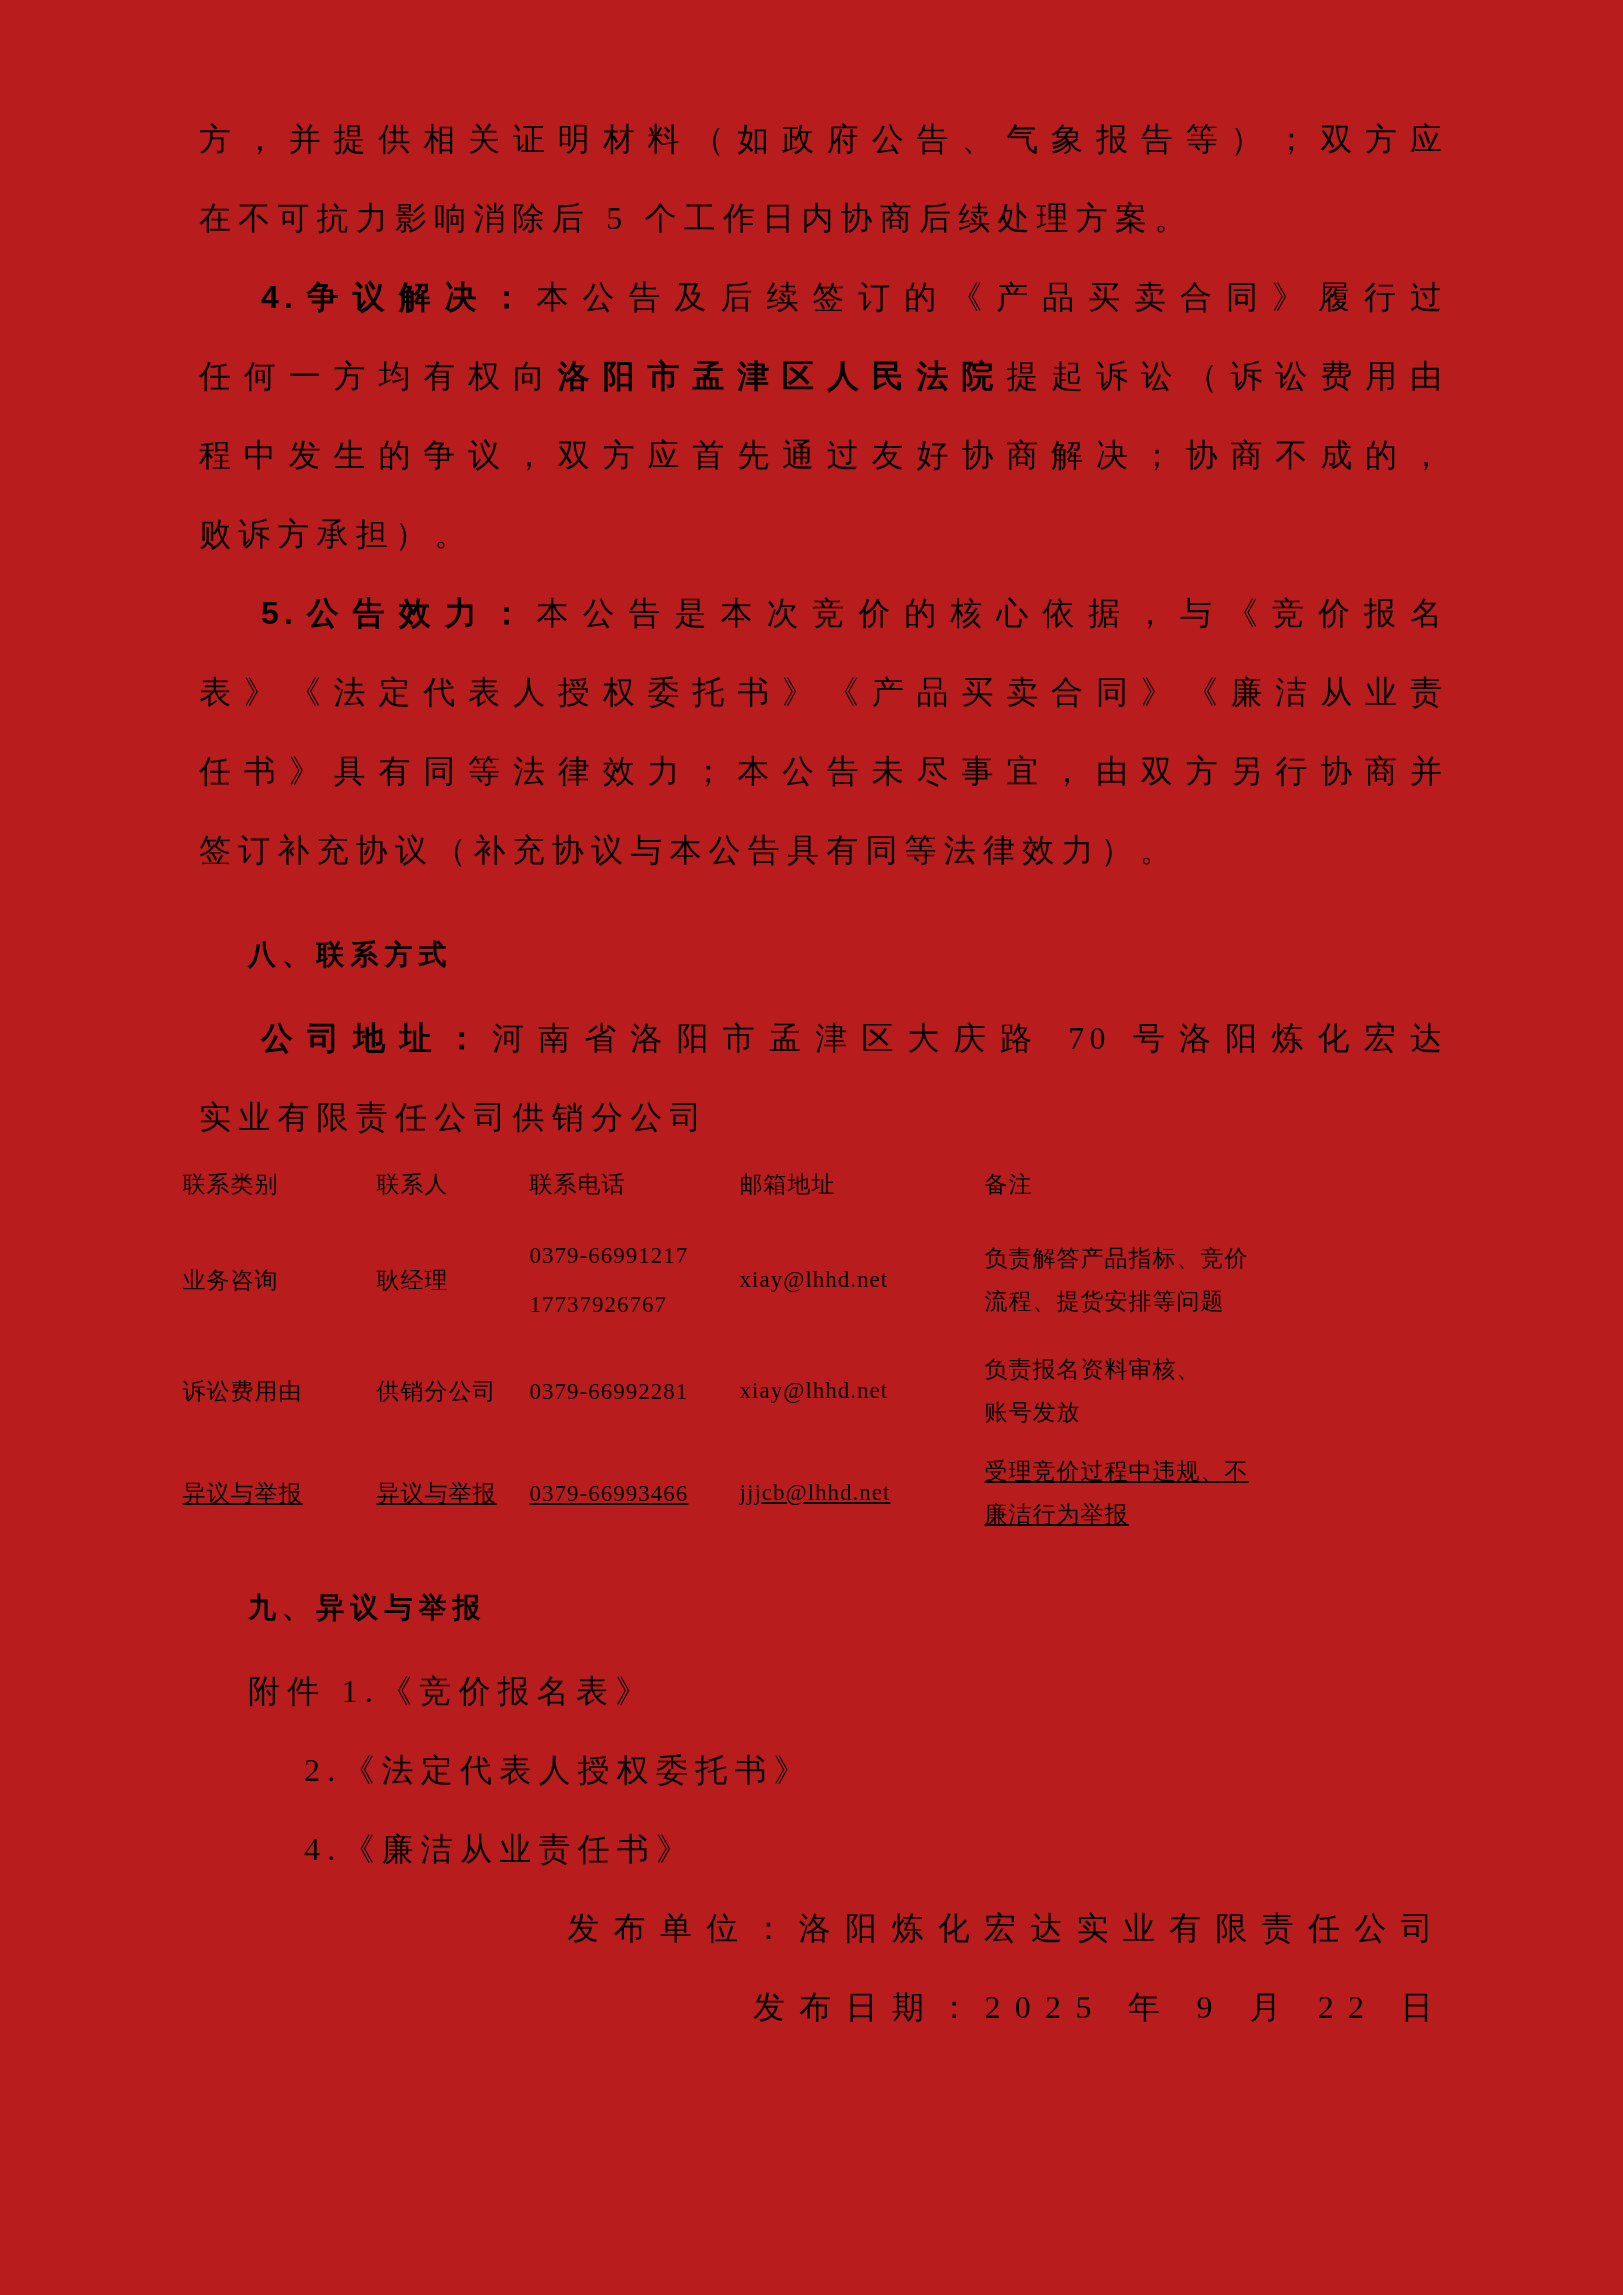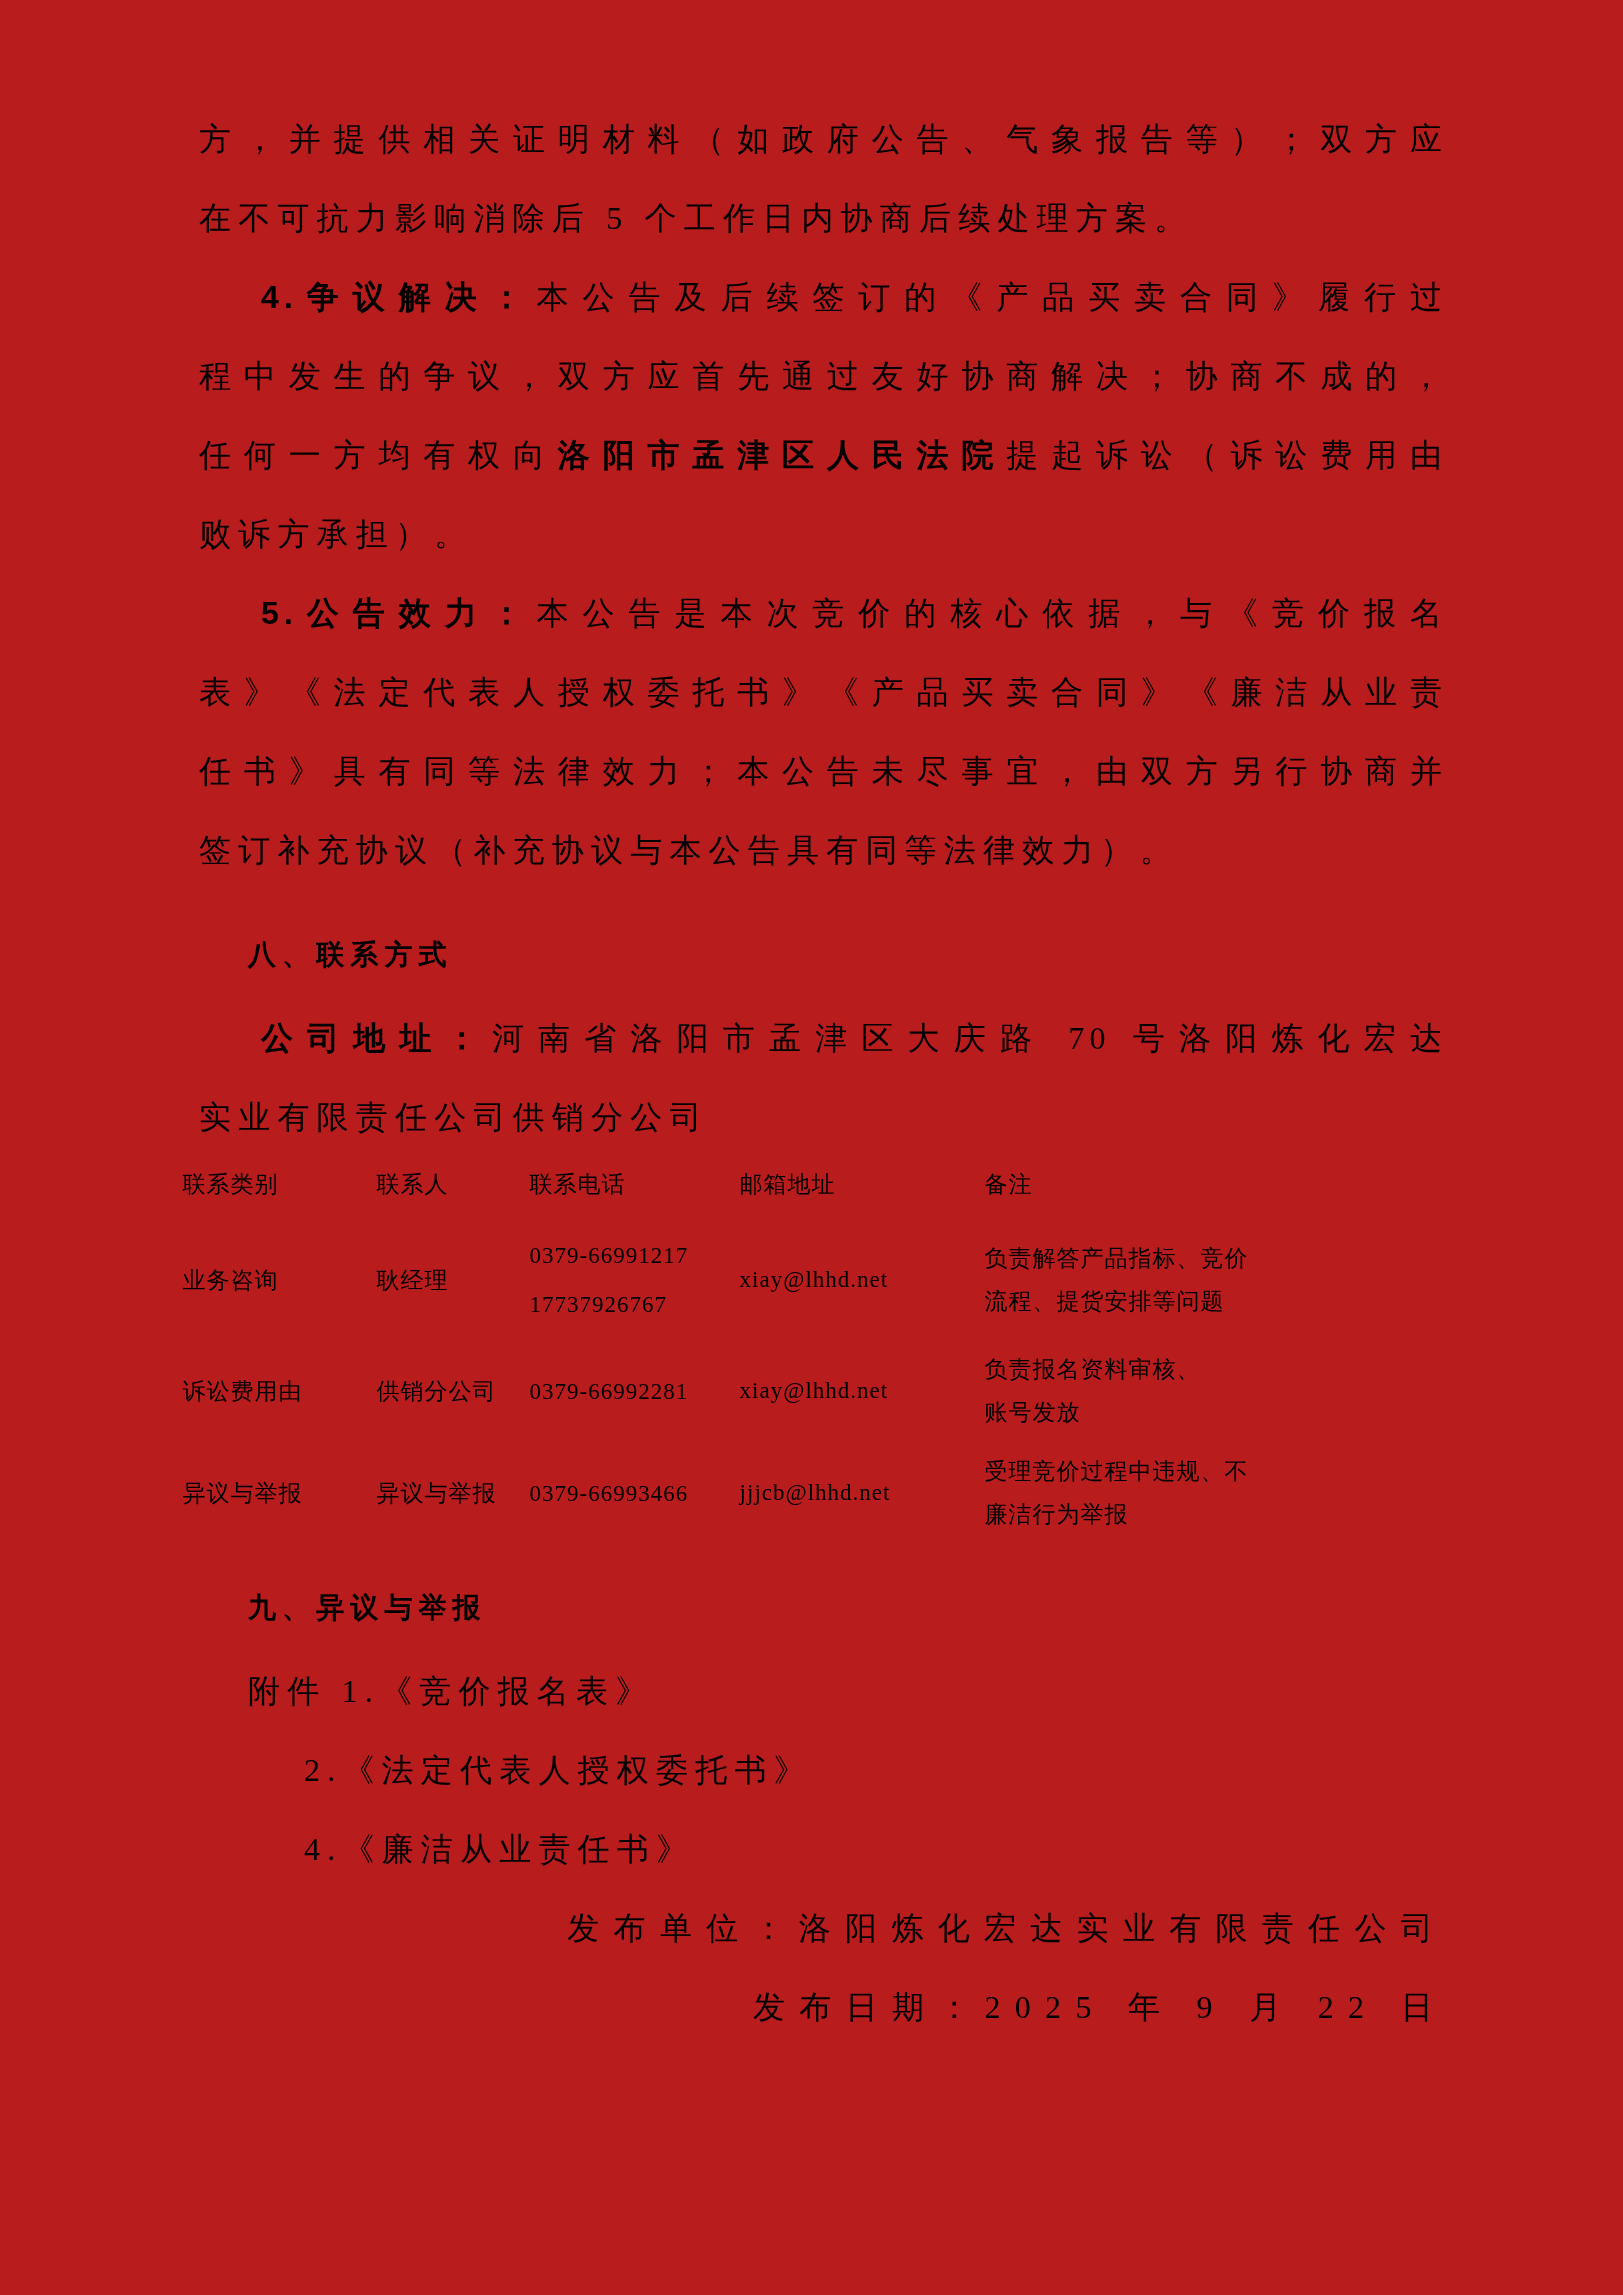--- a/index.html
+++ b/index.html
@@ -57,41 +57,41 @@
   
   .ctable {
     margin: 5.1px 0 18px -16.4px;
     font-size: 23px;
     letter-spacing: 1px;
   }
   .trow { display: flex; align-items: center; }
   .thead { min-height: 43px; margin-bottom: 7.7px; align-items: flex-start; margin-top: 12px; }
   .rh0 { min-height: 120px; }
   .rh1 { min-height: 102px; }
-  .rh2 { min-height: 102px; }
+  .rh2 { min-height: 102px; text-decoration: underline; }
   .tcell { flex: 0 0 auto; }
   .c1 { width: 194px; }
   .c2 { width: 153px; }
   .c3 { width: 210px; }
   .c4 { width: 245px; }
   .c5 { width: 330px; }
   .phone-line { line-height: 49px; }
   .note-line  { line-height: 43px; }
 </style>
 </head>
 <body>
 
 <div class="page">
   <div class="content">
     <div id="block-top">
         <div class="tl j"><span>方，并提供相关证明材料（如政府公告、气象报告等）；双方应</span></div>
         <div class="tl"><span>在不可抗力影响消除后 5 个工作日内协商后续处理方案。</span></div>
         <div class="tl j i"><span class="bseg">4.争议解决：</span><span>本公告及后续签订的《产品买卖合同》履行过</span></div>
+        <div class="tl j"><span>任何一方均有权向</span><span class="bseg">洛阳市孟津区人民法院</span><span>提起诉讼（诉讼费用由</span></div>
         <div class="tl j"><span>程中发生的争议，双方应首先通过友好协商解决；协商不成的，</span></div>
-        <div class="tl j"><span>任何一方均有权向</span><span class="bseg">洛阳市孟津区人民法院</span><span>提起诉讼（诉讼费用由</span></div>
         <div class="tl"><span>败诉方承担）。</span></div>
         <div class="tl j i"><span class="bseg">5.公告效力：</span><span>本公告是本次竞价的核心依据，与《竞价报名</span></div>
         <div class="tl j"><span>表》《法定代表人授权委托书》《产品买卖合同》《廉洁从业责</span></div>
         <div class="tl j"><span>任书》具有同等法律效力；本公告未尽事宜，由双方另行协商并</span></div>
         <div class="tl"><span>签订补充协议（补充协议与本公告具有同等法律效力）。</span></div>
         <div class="tl h h8 ih"><span class="bseg">八、联系方式</span></div>
         <div class="tl j i"><span class="bseg">公司地址：</span><span>河南省洛阳市孟津区大庆路 70 号洛阳炼化宏达</span></div>
         <div class="tl"><span>实业有限责任公司供销分公司</span></div>
       </div>
     <div id="contact-table" class="ctable">

